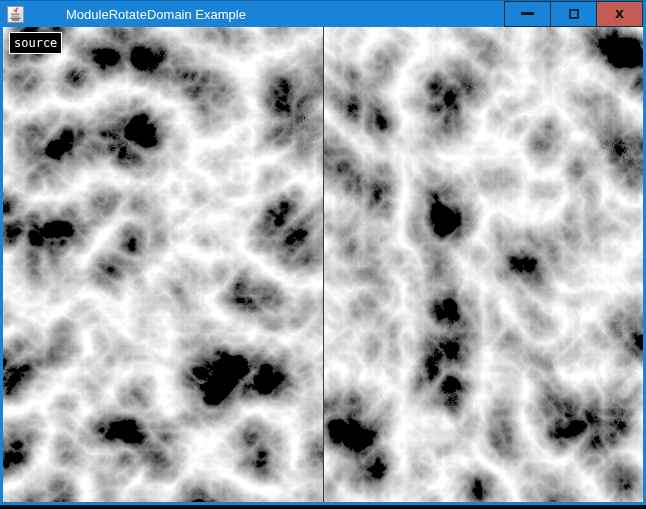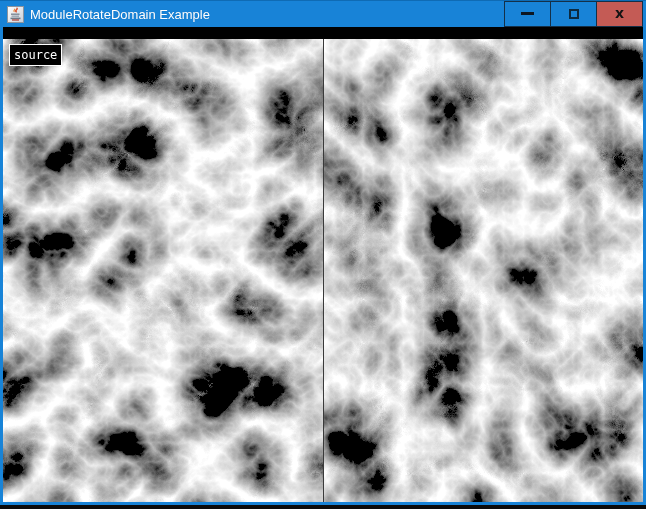--- a/index.html
+++ b/index.html
@@ -11,20 +11,21 @@
     background:#1883d7;
     overflow:hidden;
   }
   
   .titlebar {
     position:absolute; top:0; left:0; right:0;
     height:27px;
     background:#1883d7;
     display:flex; align-items:center;
     border-top:1px solid #0f6bb4;
+    gap:36px;
   }
   .app-icon {
     width:17px; height:17px;
     margin:0 6px 0 7px;
     flex:0 0 auto;
   }
   .title-text {
     color:#ffffff;
     font-size:13px;
     line-height:27px;
@@ -73,21 +74,20 @@
     border:3px solid #1883d7;
     border-top:none;
     background:#000;
     display:flex;
   }
   .panel {
     position:relative;
     flex:1 1 50%;
     overflow:hidden;
     background:#bef264;
-    margin-top:12px;
   }
   .panel + .panel { border-left:1px solid #3a3a3a; }
   .noise-svg { display:block; width:100%; height:100%; }
   .img-label {
     position:absolute;
     top:5px; left:6px;
     background:#000000;
     color:#ffffff;
     border:1px solid #ffffff;
     font-family:"DejaVu Sans Mono", monospace;

